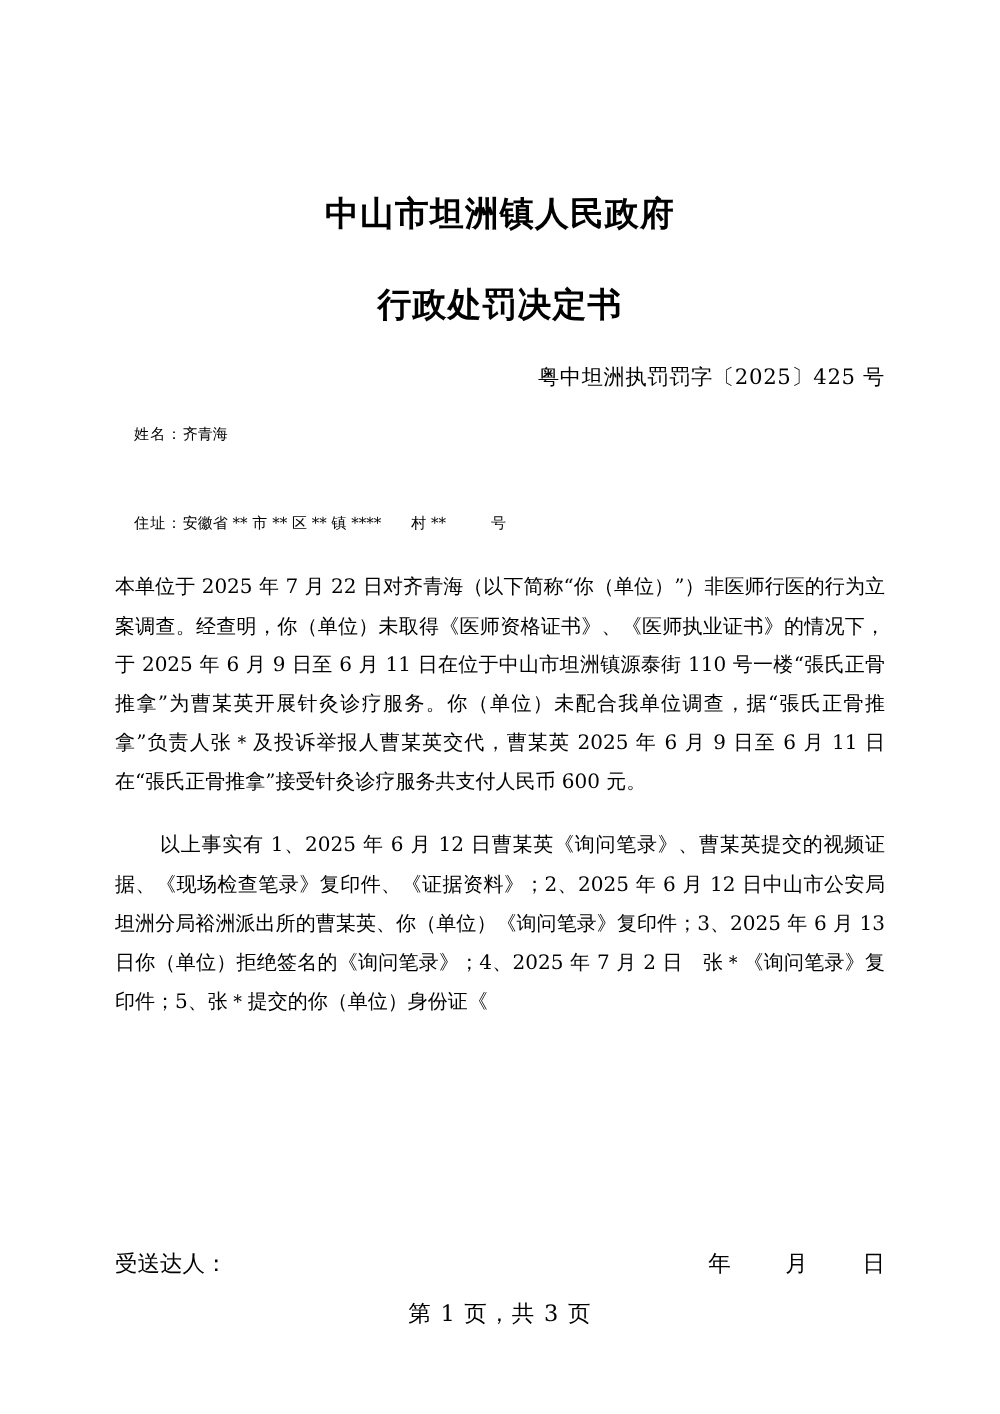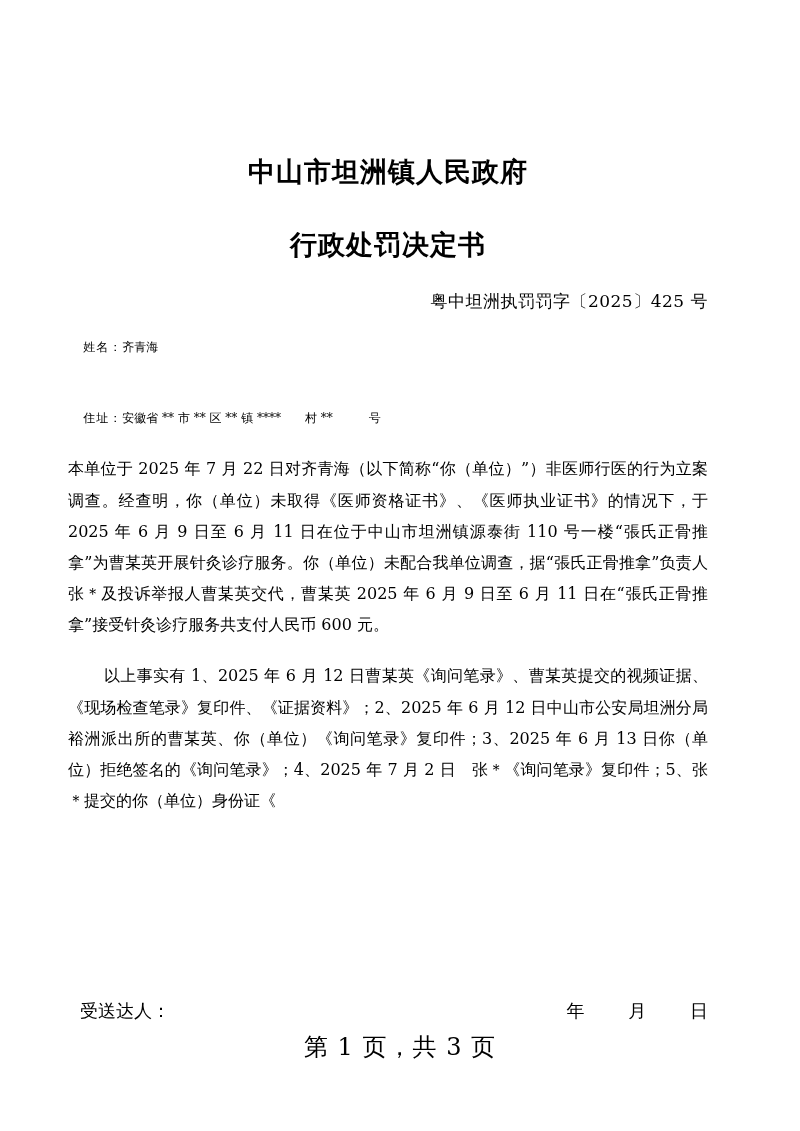--- a/index.html
+++ b/index.html
@@ -12,21 +12,21 @@
     height: 1131px;
     font-family: "DejaVu Serif", "Liberation Serif", serif;
     color: #000000;
     position: relative;
     overflow: hidden;
   }
   .page {
     width: 800px;
     height: 1131px;
     box-sizing: border-box;
-    padding: 150px 92px 40px 68px;
+    padding: 150px 92px 40px 92px;
     position: relative;
   }
   .doc-title {
     text-align: center;
     font-family: "DejaVu Sans", "Liberation Sans", sans-serif;
     font-weight: bold;
     font-size: 27px;
     letter-spacing: 1px;
     line-height: 1.0;
     margin: 0 0 0 0;
@@ -59,21 +59,21 @@
     margin: 0;
     text-align: justify;
     text-justify: inter-ideograph;
   }
   .body-par.indent {
     text-indent: 36px;
     margin-top: 20px;
   }
   .footer-row {
     position: absolute;
-    left: 80px;
+    left: 92px;
     right: 92px;
     bottom: 108px;
     font-size: 18px;
     display: flex;
     justify-content: space-between;
     align-items: baseline;
   }
   .footer-row .ymd {
     display: inline-block;
     letter-spacing: 0;
@@ -85,21 +85,21 @@
   }
   .footer-row .ymd span:first-child {
     margin-left: 0;
   }
   .page-num {
     position: absolute;
     left: 0;
     right: 0;
     bottom: 68px;
     text-align: center;
-    font-size: 24px;
+    font-size: 18px;
     letter-spacing: 1px;
   }
 </style>
 </head>
 <body>
 
 <div class="page">
 
   <div class="doc-title line1">中山市坦洲镇人民政府</div>
   <div class="doc-title line2">行政处罚决定书</div>

